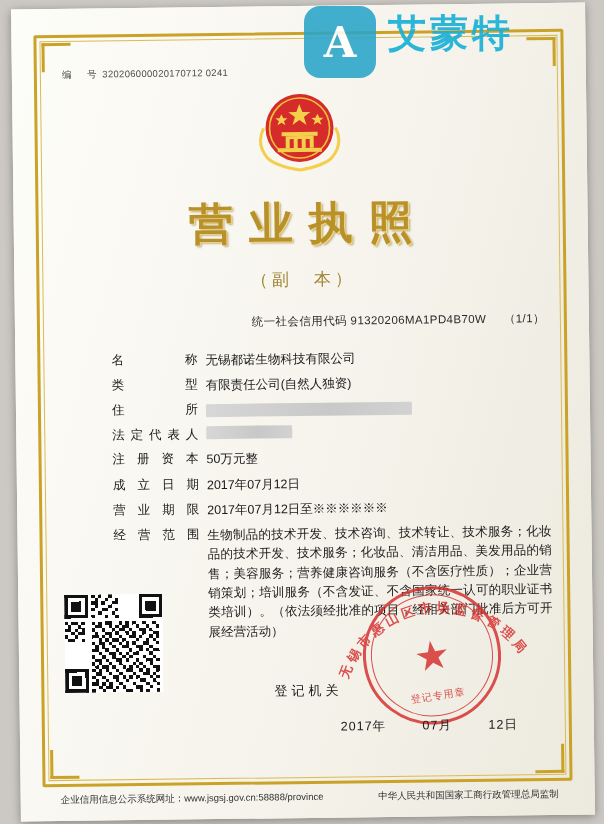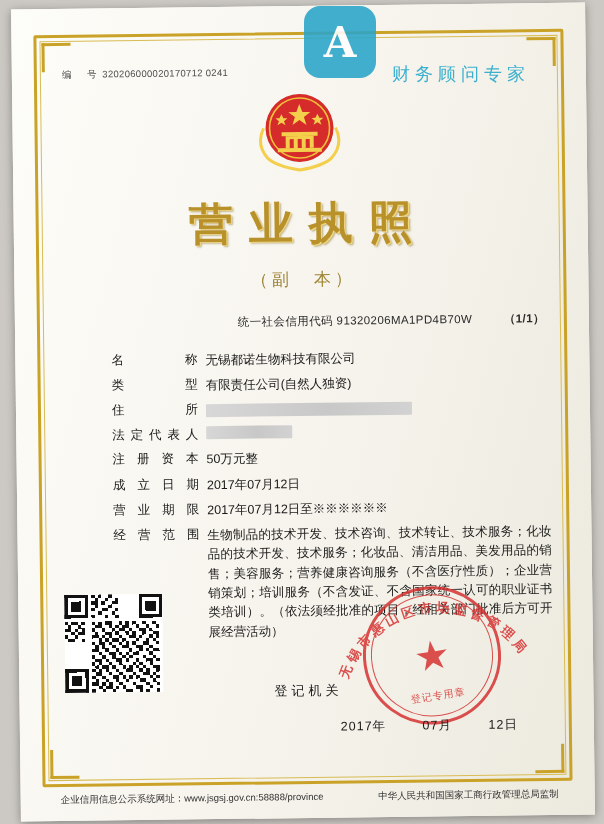--- a/index.html
+++ b/index.html
@@ -114,21 +114,21 @@
   }
 
   .credit-code {
     position: absolute;
     right: 44px;
     top: 308px;
     font-size: 11.5px;
     color: #2b2b2b;
     letter-spacing: 0.4px;
   }
-  .credit-code .page-no { margin-left: 28px; font-weight: bold; }
+  .credit-code .page-no { margin-left: 14px; }
 
   .fields {
     position: absolute;
     left: 96px;
     top: 344px;
     right: 40px;
   }
   .row {
     display: flex;
     align-items: flex-start;
@@ -625,15 +625,15 @@
     <div class="footer">
       <div class="left">企业信用信息公示系统网址：www.jsgsj.gov.cn:58888/province</div>
       <div class="right">中华人民共和国国家工商行政管理总局监制</div>
     </div>
   </div>
 
   <div class="watermark">
     <div class="wm-badge">
       <div class="a">A</div>
     </div>
-    <div class="wm-sub">财务顾问专家</div>
+    <div class="wm-name">艾蒙特</div>
   </div>
 </div>
 
 </body></html>

